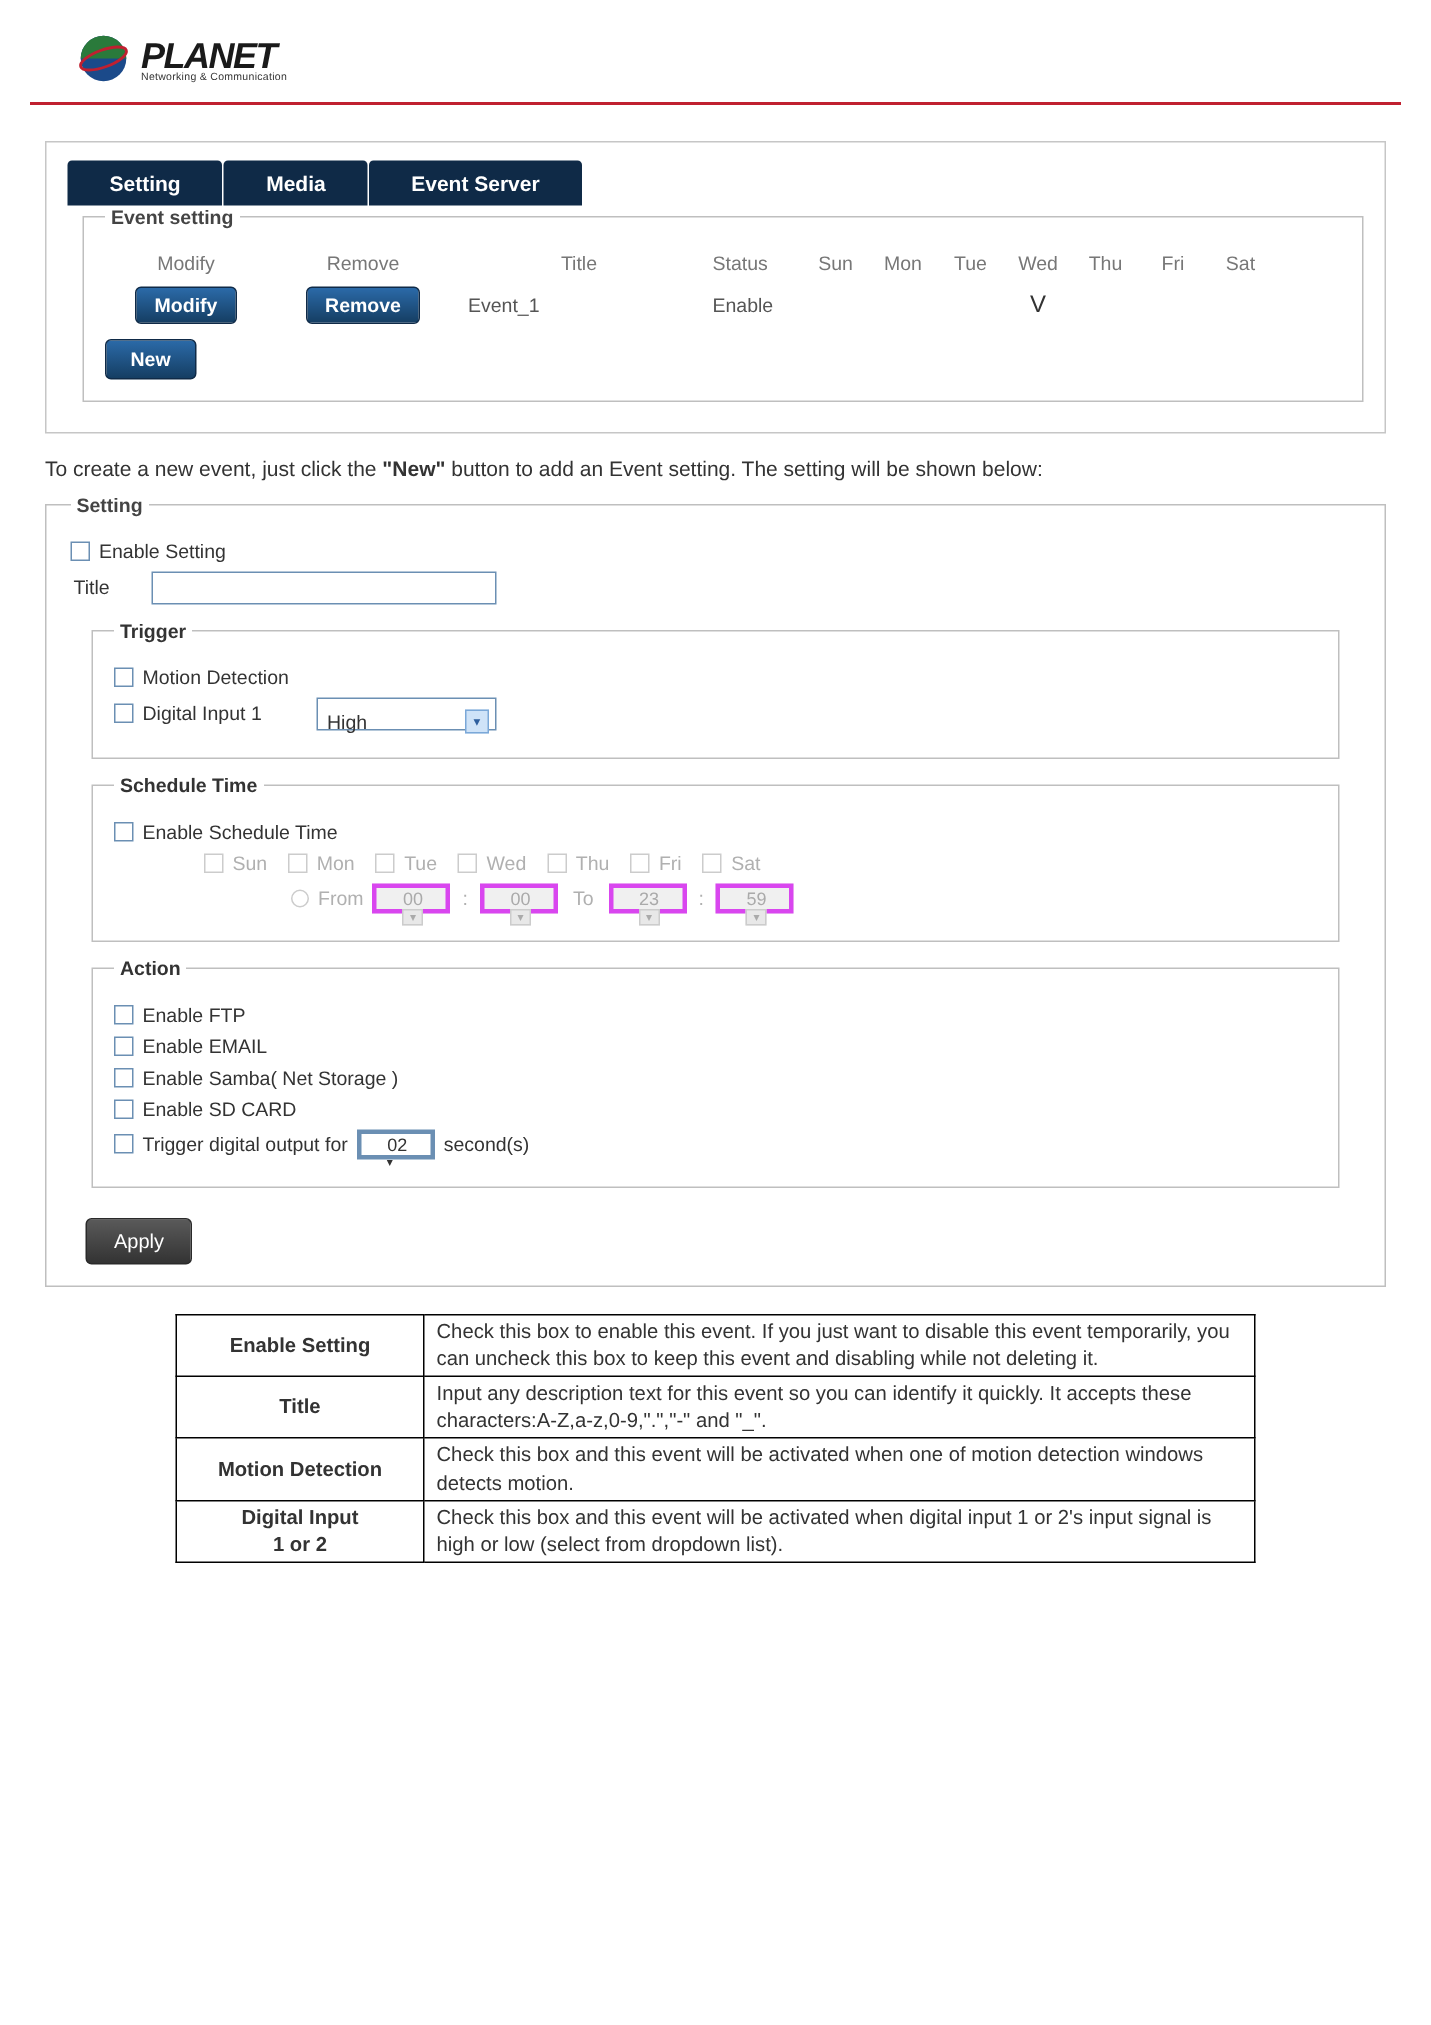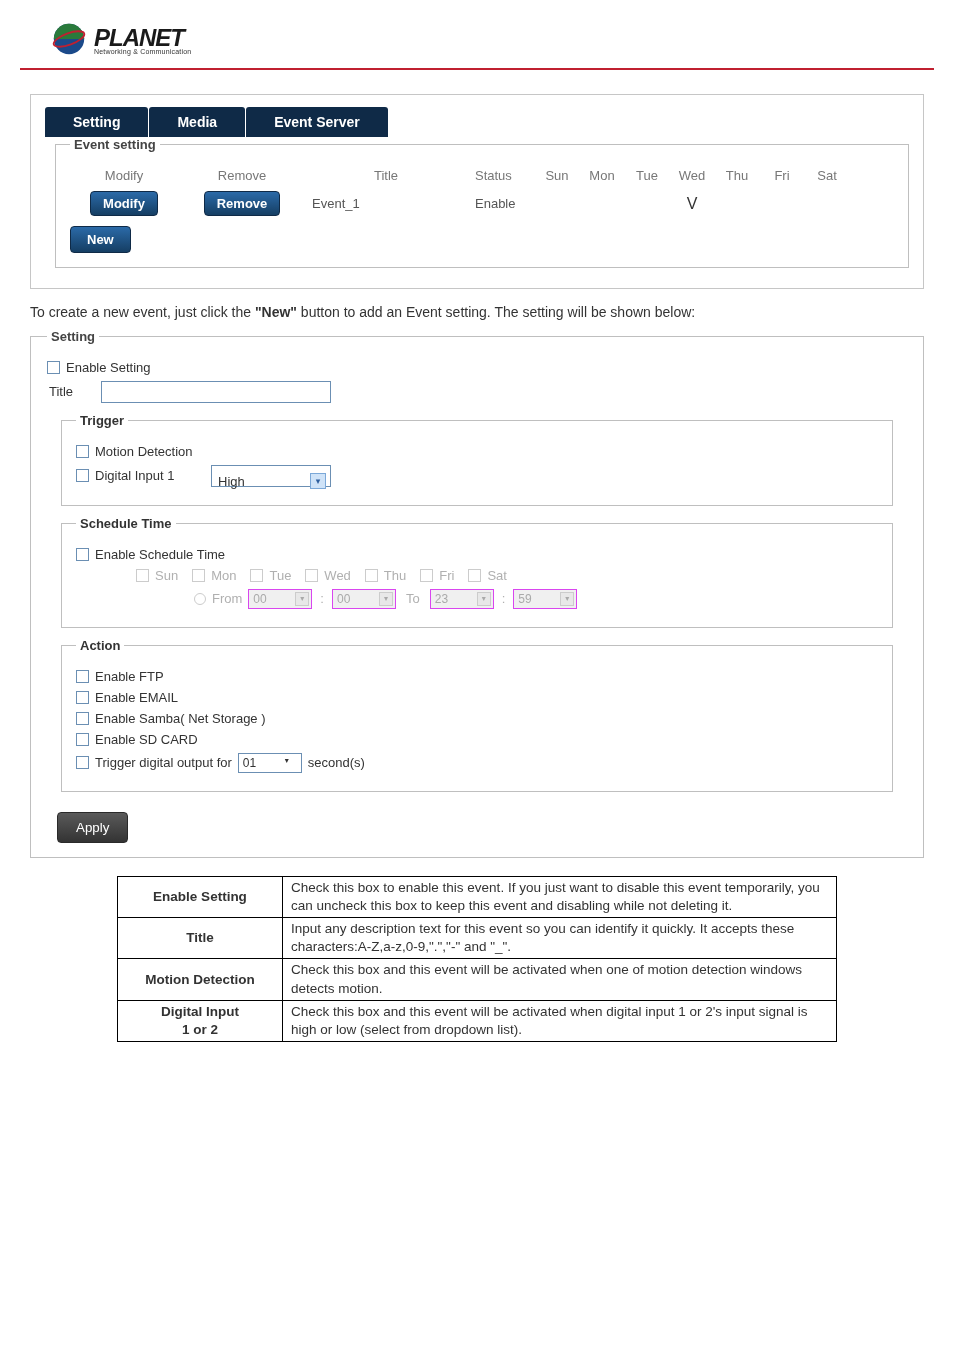--- a/index.html
+++ b/index.html
@@ -36,21 +36,21 @@
   .cb-row { display: flex; align-items: center; gap: 6px; margin: 6px 0; color: #333; }
   .cb { width: 13px; height: 13px; border: 1px solid #6b8fb3; background: #fff; display: inline-block; }
   .rd { width: 12px; height: 12px; border: 1px solid #6b8fb3; border-radius: 50%; display: inline-flex; align-items: center; justify-content: center; }
   .rd .dot { width: 6px; height: 6px; background: #6b8fb3; border-radius: 50%; }
   .tinput { border: 1px solid #6b8fb3; height: 22px; padding: 0 6px; font-size: 13px; }
   .ttitle { width: 230px; }
   fieldset.inner { border: 1px solid #bfbfbf; padding: 10px 14px 12px; margin: 10px 14px; }
   .inner legend { font-weight: bold; color: #333; padding: 0 4px; }
   .select { border: 1px solid #6b8fb3; height: 22px; width: 120px; display: inline-flex; align-items: center; justify-content: space-between; padding: 11px 4px 0 6px; background: #fff; font-size: 13px; }
   .select .arrow { width: 16px; height: 16px; background: #cfe3f8; border: 1px solid #7ba8d8; display: flex; align-items: center; justify-content: center; font-size: 9px; color: #2e5f9e; }
-  .mini-select { border: 1px solid #d946ef; height: 20px; width: 64px; display: inline-flex; align-items: center; justify-content: space-between; padding: 0 2px 0 4px; background: #f0f0f0; color: #aaa; font-size: 12px; }
+  .mini-select { border: 3px solid #d946ef; height: 20px; width: 52px; display: inline-flex; align-items: center; justify-content: space-between; padding: 0 2px 0 4px; background: #f0f0f0; color: #aaa; font-size: 12px; flex-direction: column; }
   .mini-select .arrow2 { width: 14px; height: 14px; background: #e8e8e8; border: 1px solid #ccc; display: flex; align-items: center; justify-content: center; font-size: 8px; }
   .disabled { color: #b0b0b0; }
   .applybtn { background: linear-gradient(#5a5a5a, #333); color: #fff; font-weight: normal; padding: 7px 18px; border: 1px solid #2a2a2a; border-radius: 4px; margin: 10px 0 0 10px; cursor: pointer; }
   table.desc { border-collapse: collapse; margin: 18px auto 0; width: 720px; }
   table.desc td, table.desc th { border: 1.4px solid #000; padding: 2px 8px; vertical-align: middle; font-size: 13.5px; line-height: 1.35; }
   table.desc th { font-weight: bold; text-align: center; width: 165px; }
   .small-gap { height: 6px; }
 </style>
 </head>
 <body>
@@ -200,21 +200,21 @@
         <span>Enable Samba( Net Storage )</span>
       </div>
     <div class="cb-row">
         <span class="cb"></span>
         <span>Enable SD CARD</span>
       </div>
     <div class="cb-row">
       <span class="cb"></span>
       <span>Trigger digital output for</span>
       <span class="mini-select" style="background:#fff;color:#333;border-color:#6b8fb3;">
-          <span>01</span>
+          <span>02</span>
           <span class="arrow" style="width:14px;height:14px;font-size:8px;">▾</span>
         </span>
       <span>second(s)</span>
     </div>
   </fieldset>
 
   <button class="applybtn">Apply</button>
 </fieldset>
 
 <table class="desc">

